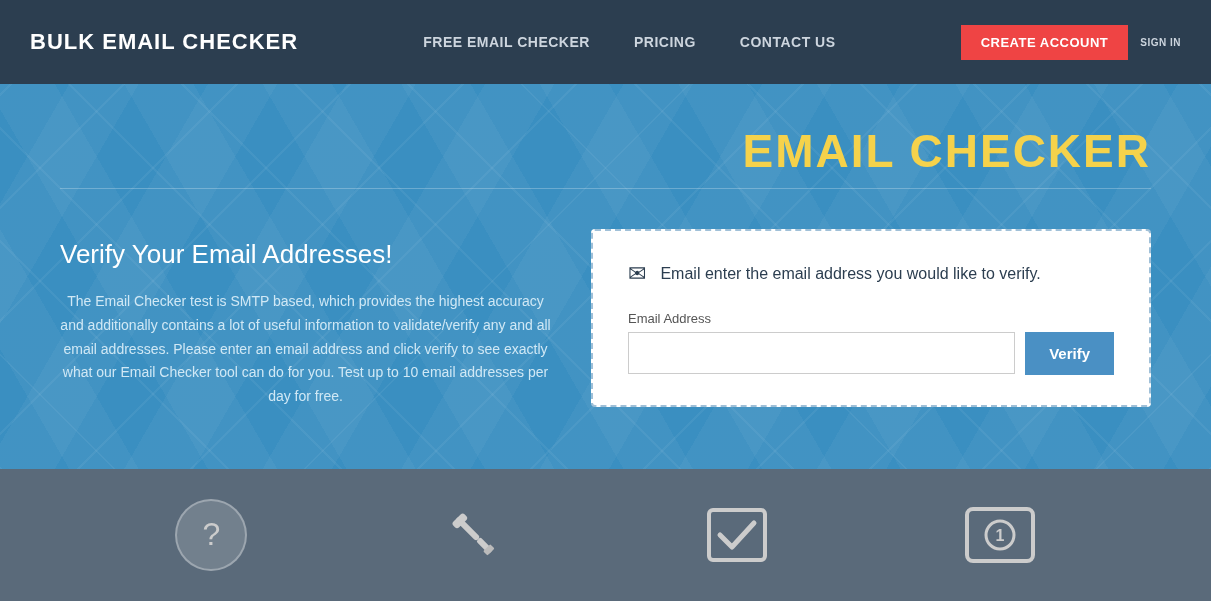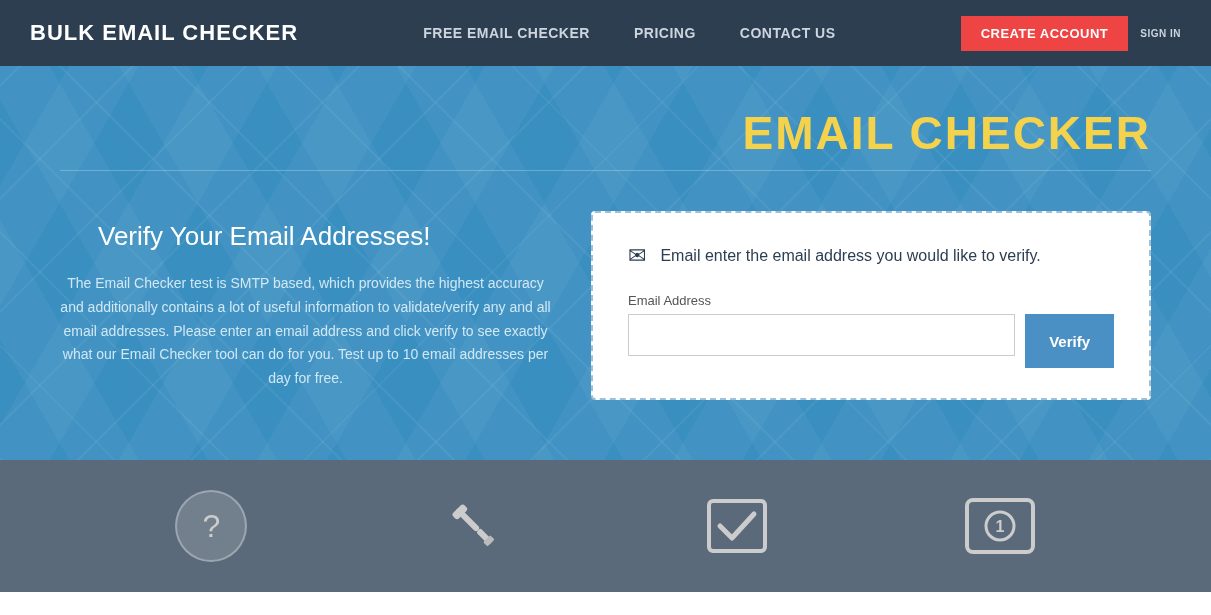--- a/index.html
+++ b/index.html
@@ -5,21 +5,21 @@
     * { margin: 0; padding: 0; box-sizing: border-box; }
     body { font-family: Arial, sans-serif; width: 1211px; overflow-x: hidden; }
 
     
     .navbar {
       background-color: #2c3e50;
       display: flex;
       align-items: center;
       justify-content: space-between;
       padding: 0 30px;
-      height: 66px;
+      height: 84px;
     }
     .navbar-brand {
       color: #ffffff;
       font-size: 22px;
       font-weight: 900;
       letter-spacing: 1px;
       text-transform: uppercase;
     }
     .navbar-nav {
       display: flex;
@@ -143,21 +143,20 @@
       flex: 1;
       max-width: 560px;
       padding-top: 10px;
     }
 
     .hero-text h2 {
       color: #ffffff;
       font-size: 26px;
       font-weight: 400;
       margin-bottom: 20px;
-      margin-left: 38px;
     }
 
     .hero-text p {
       color: #d0e8f5;
       font-size: 14px;
       line-height: 1.7;
       text-align: center;
     }
 
     
@@ -207,21 +206,21 @@
       padding: 0 10px;
       font-size: 14px;
       outline: none;
     }
 
     .btn-verify {
       background-color: #4a90c4;
       color: #fff;
       border: none;
       padding: 0 24px;
-      height: 54px;
+      height: 43px;
       font-size: 15px;
       font-weight: 600;
       cursor: pointer;
       white-space: nowrap;
     }
 
     
     .footer-icons {
       background-color: #5a6a7a;
       display: flex;

